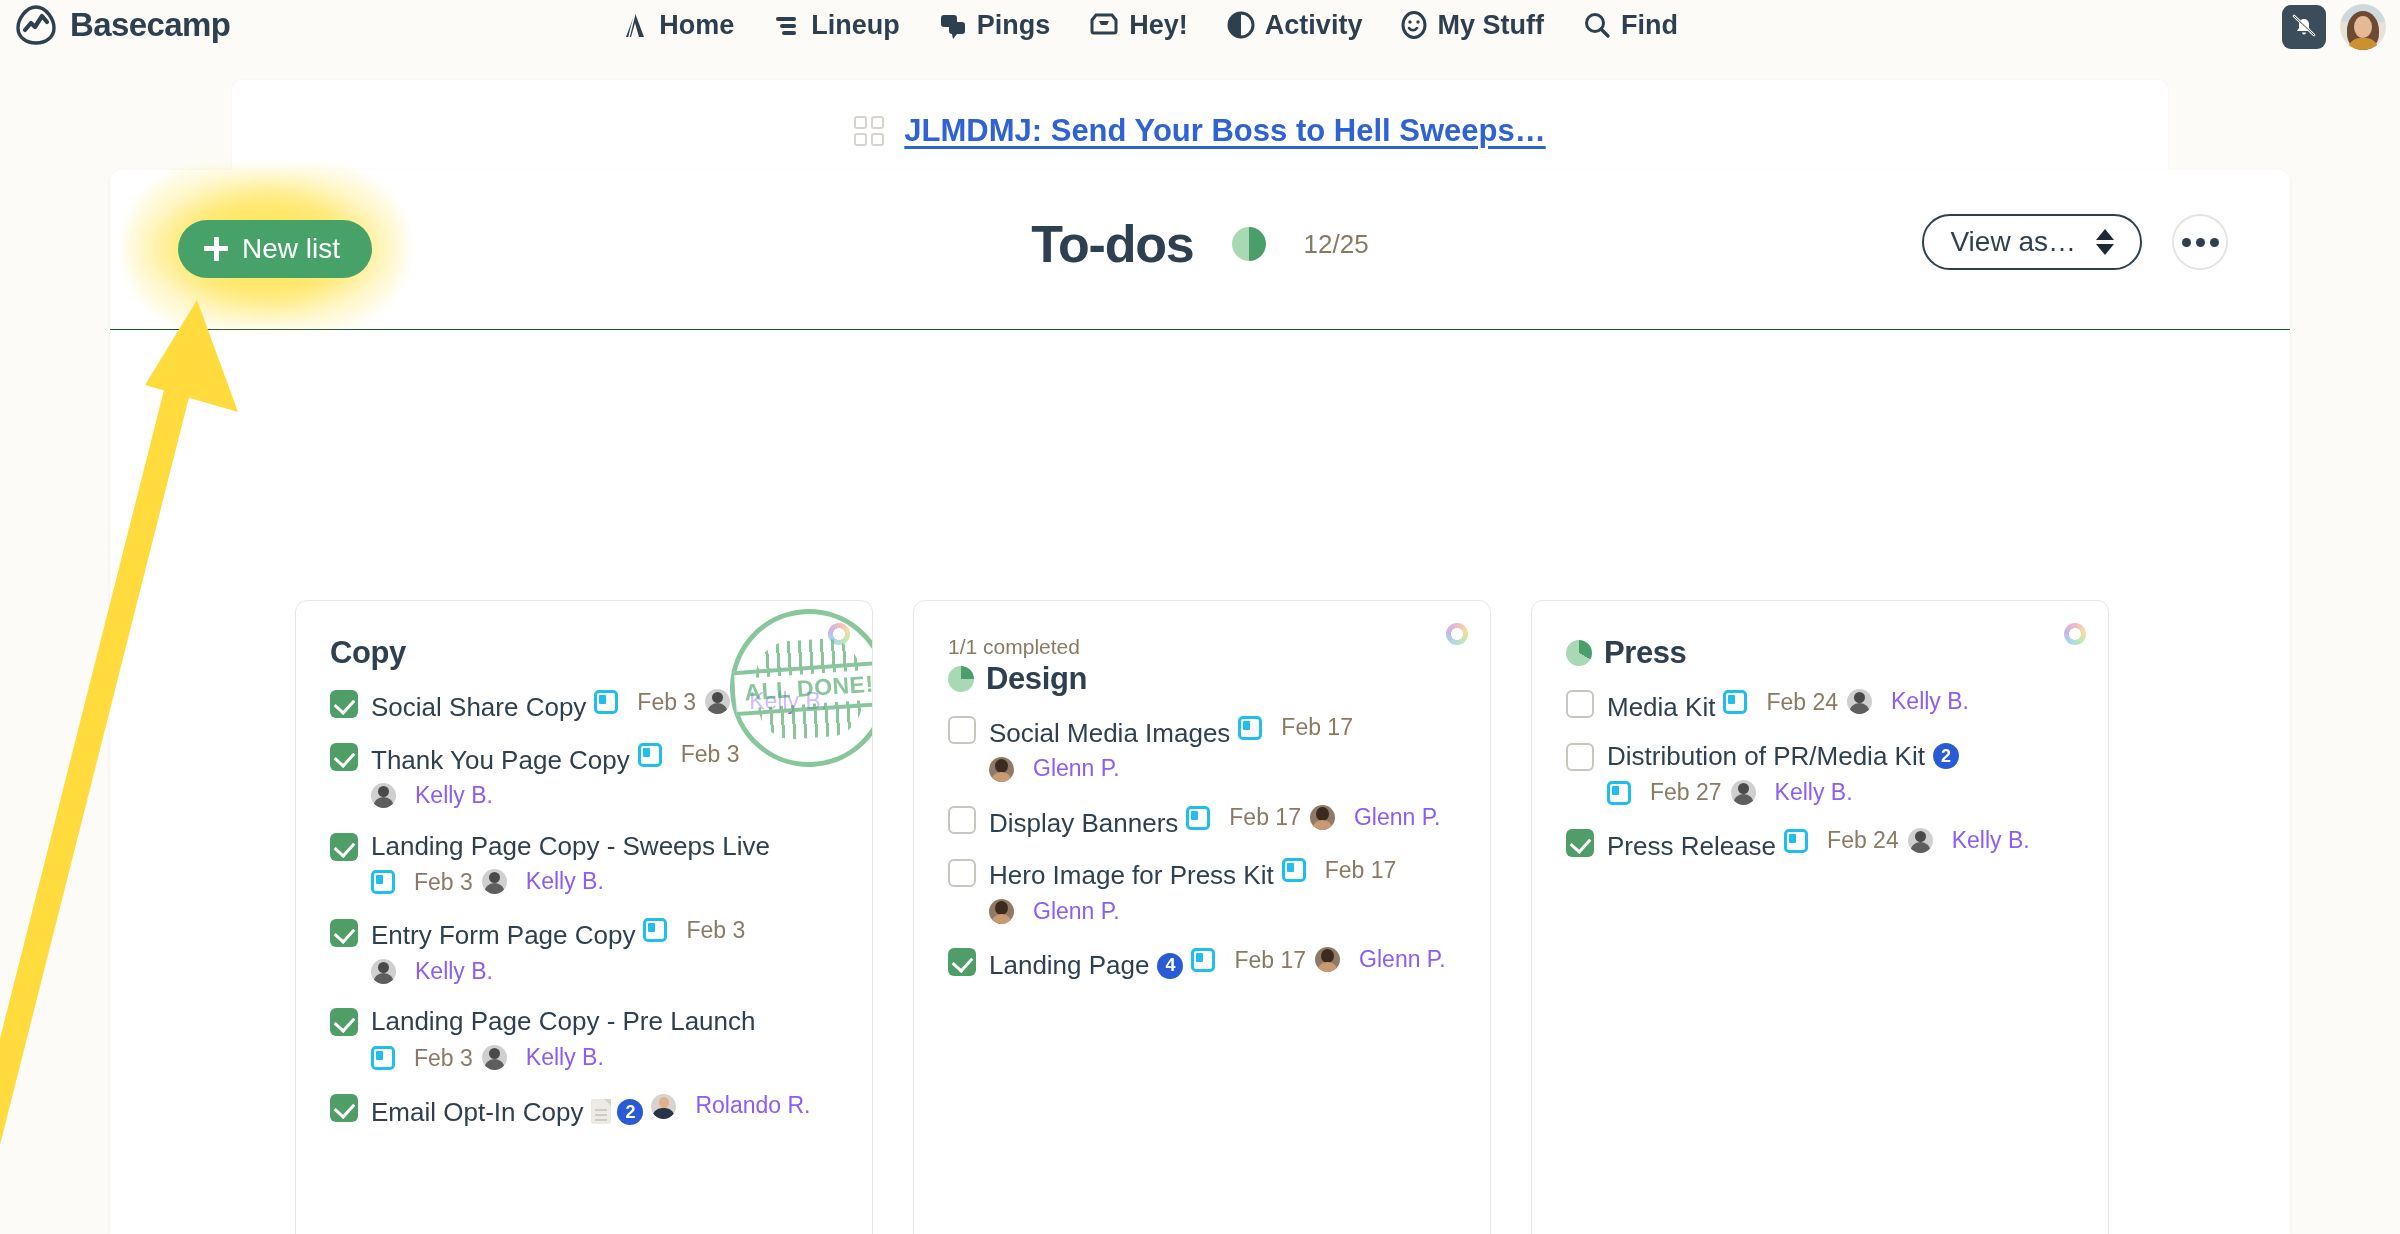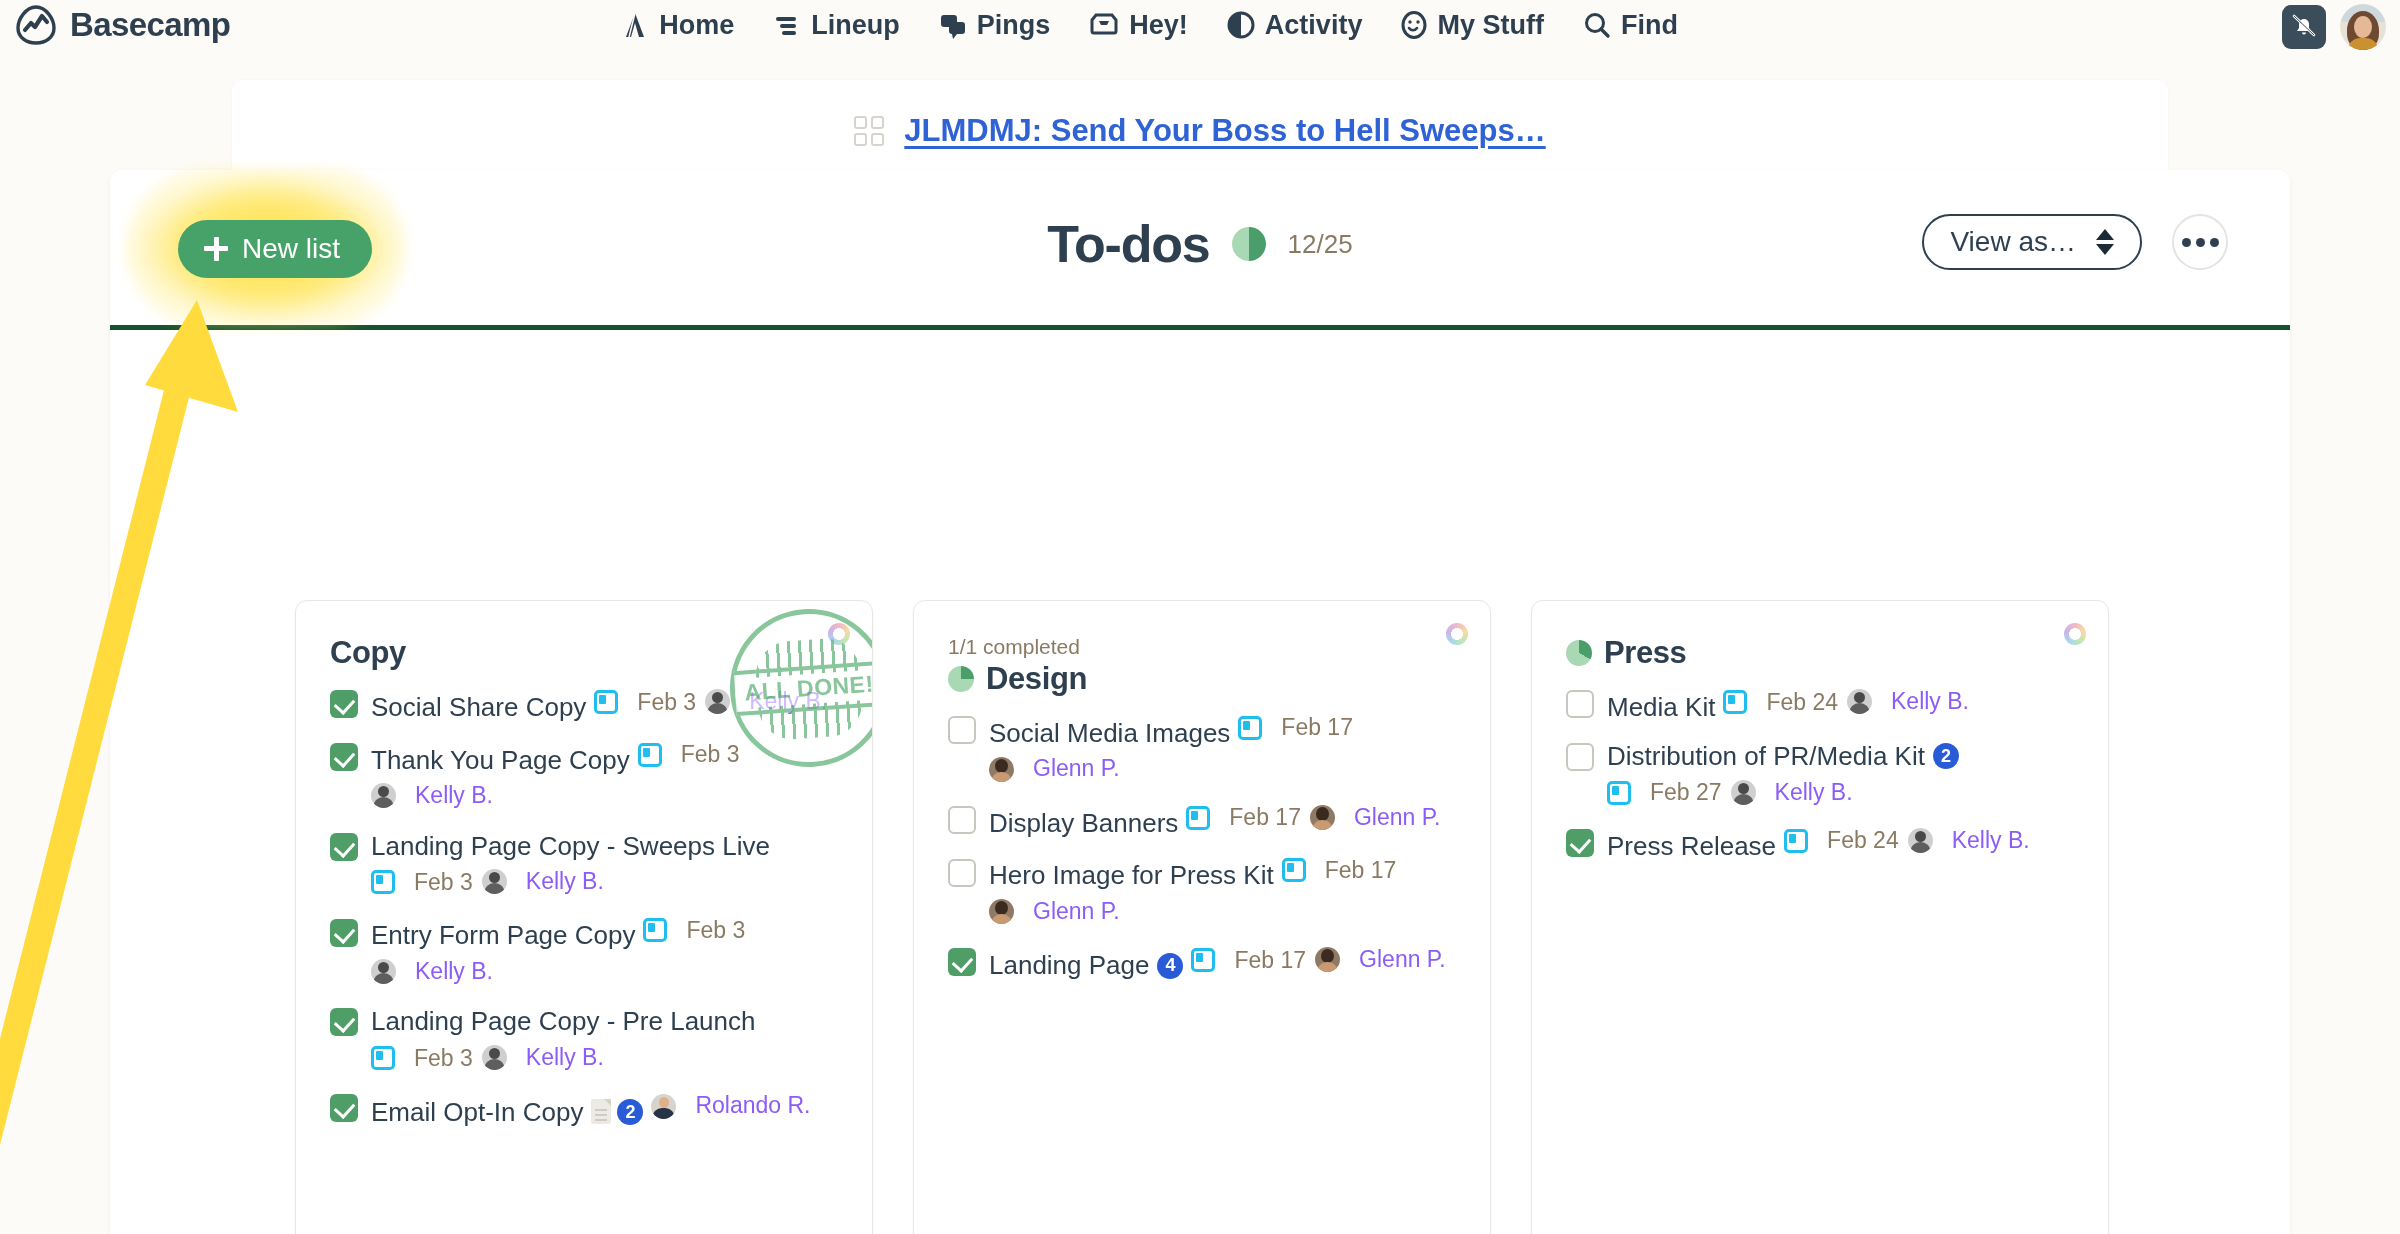--- a/index.html
+++ b/index.html
@@ -91,21 +91,21 @@
   
   .main-panel {
     position: absolute; left: 110px; top: 170px;
     width: 2180px; height: 1064px;
     background: #ffffff;
     border-radius: 12px 12px 0 0;
     box-shadow: 0 1px 4px rgba(0,0,0,0.05);
   }
   .page-head {
     position: relative; height: 160px;
-    border-bottom: 5px solid #14532d;
+    border-bottom: 1px solid #14532d;
     display: flex; align-items: center;
   }
   .newlist-wrap {
     position: absolute; left: 68px; top: 50px;
   }
   .glow {
     position: absolute; left: -52px; top: -52px;
     width: 280px; height: 160px;
     border-radius: 80px;
     background: radial-gradient(ellipse at center,
@@ -128,21 +128,21 @@
     position: relative; width: 24px; height: 24px; flex: none;
   }
   .plus::before, .plus::after {
     content:''; position:absolute; background:#fff; border-radius:1px;
   }
   .plus::before { left: 0; top: 9px; width: 24px; height: 5px; }
   .plus::after { left: 9.5px; top: 0; width: 5px; height: 24px; }
 
   .page-title-wrap {
     position: absolute; left: 0; right: 0; top: 44px;
-    display: flex; align-items: center; justify-content: center; gap: 22px;
+    display: flex; align-items: center; justify-content: center; gap: 38px;
   }
   .page-title {
     font-size: 52px; font-weight: bold; color: #2e3f4f;
     letter-spacing: -1.2px;
   }
   .pie {
     width: 34px; height: 34px; border-radius: 50%;
     background: #a8d9b4; position: relative; flex: none;
   }
   .pie.half  { background: conic-gradient(#4a9e6a 0 50%, #a8d9b4 50% 100%); }

